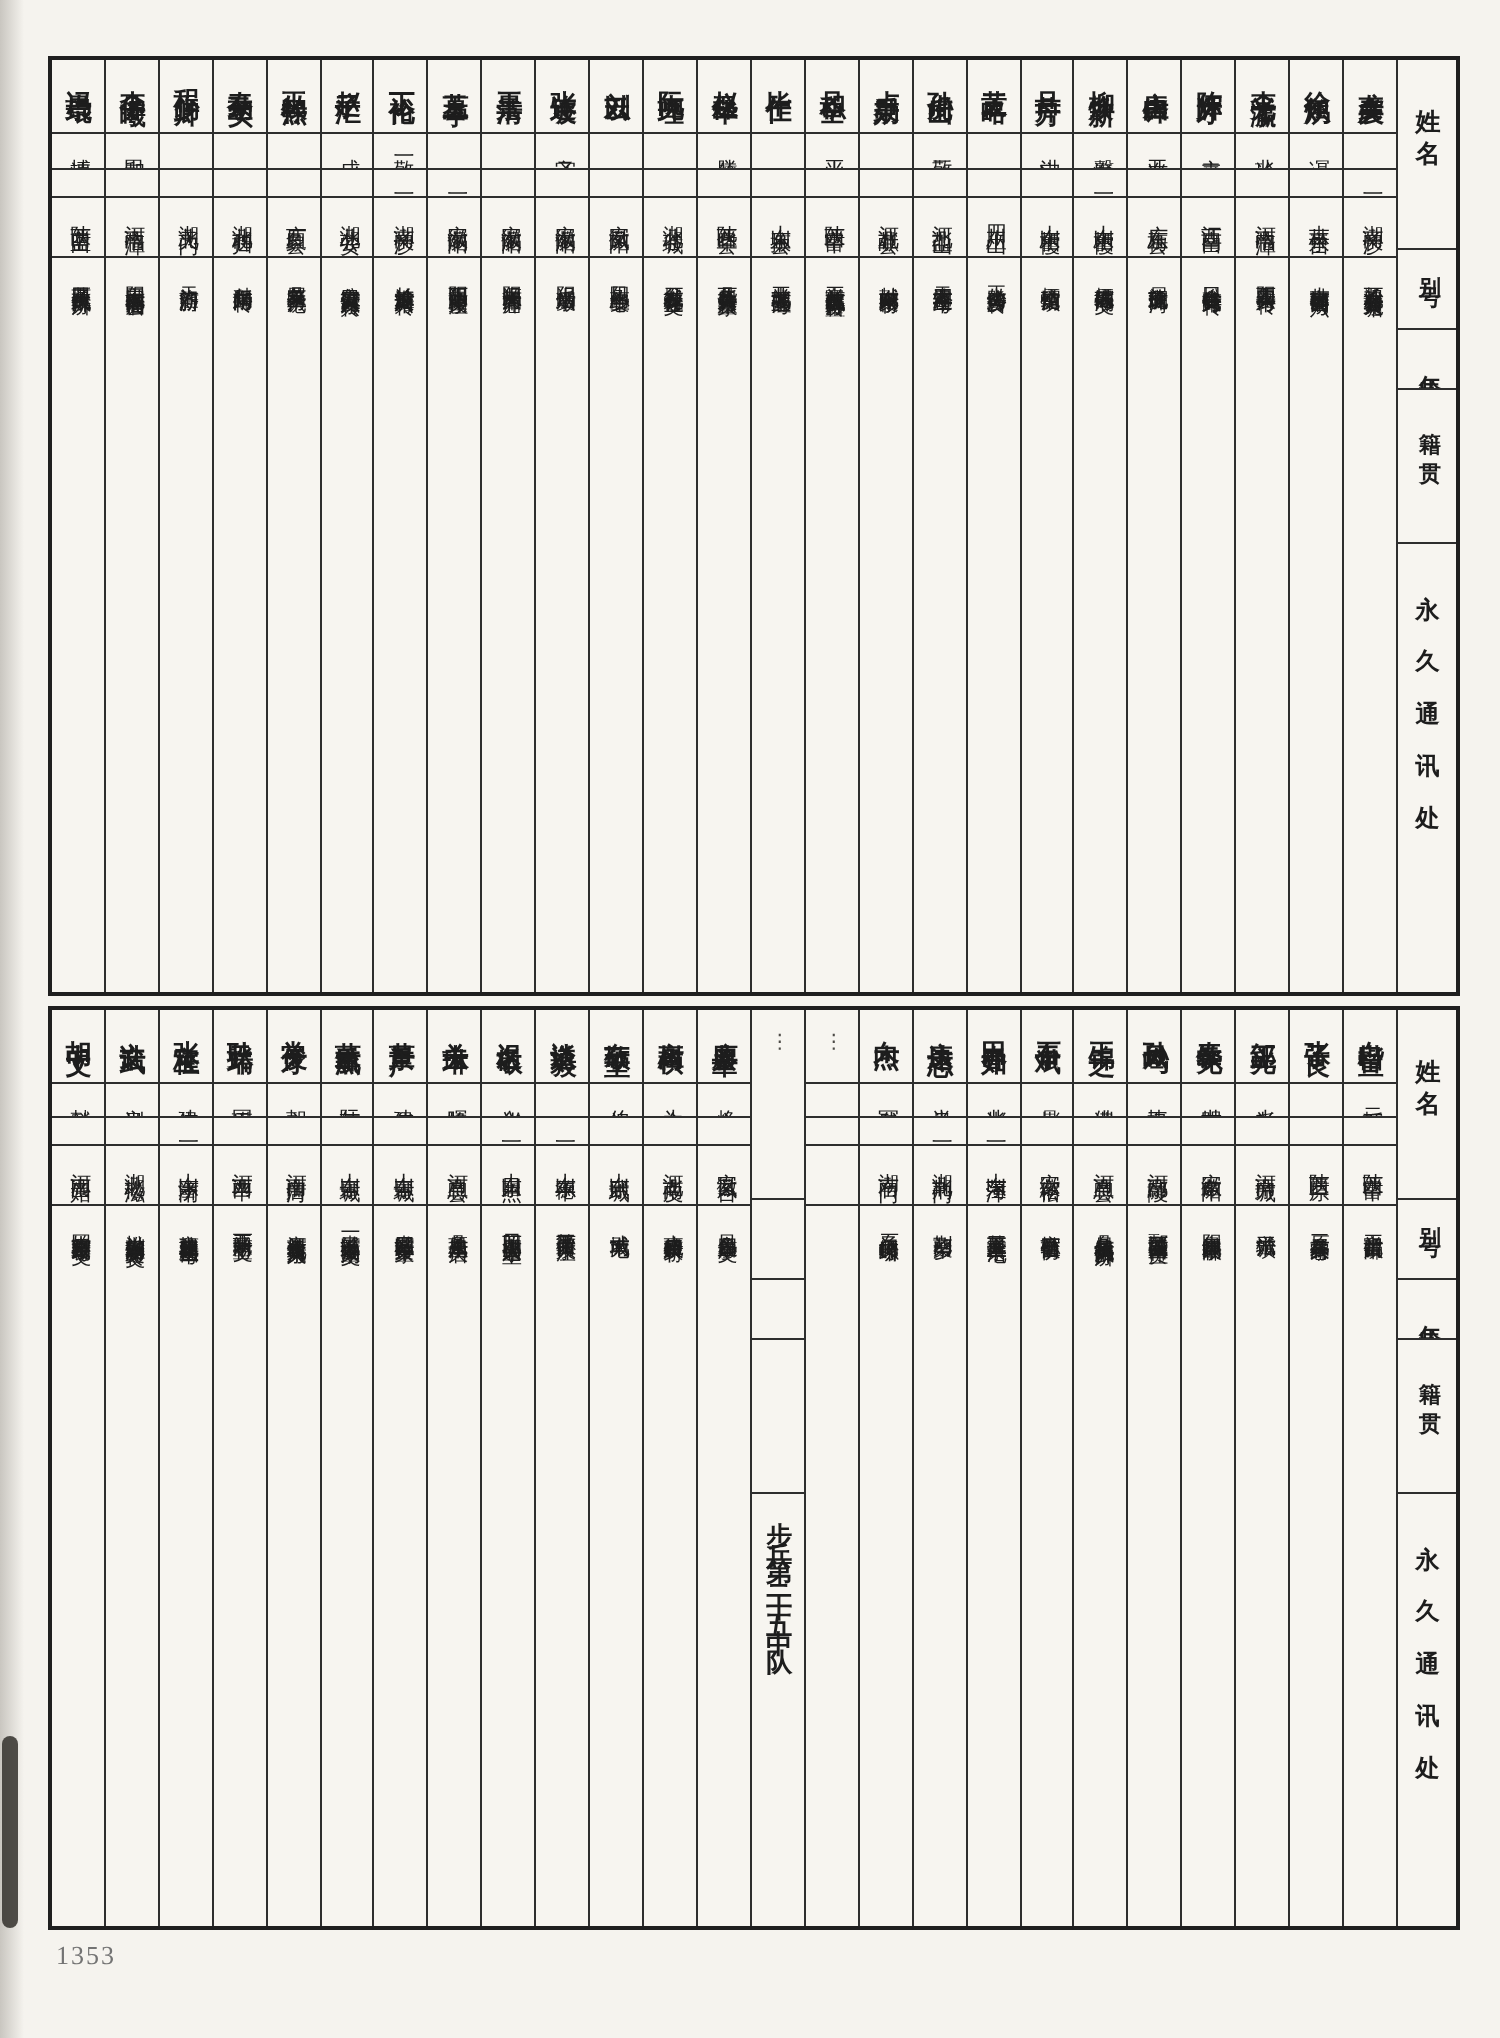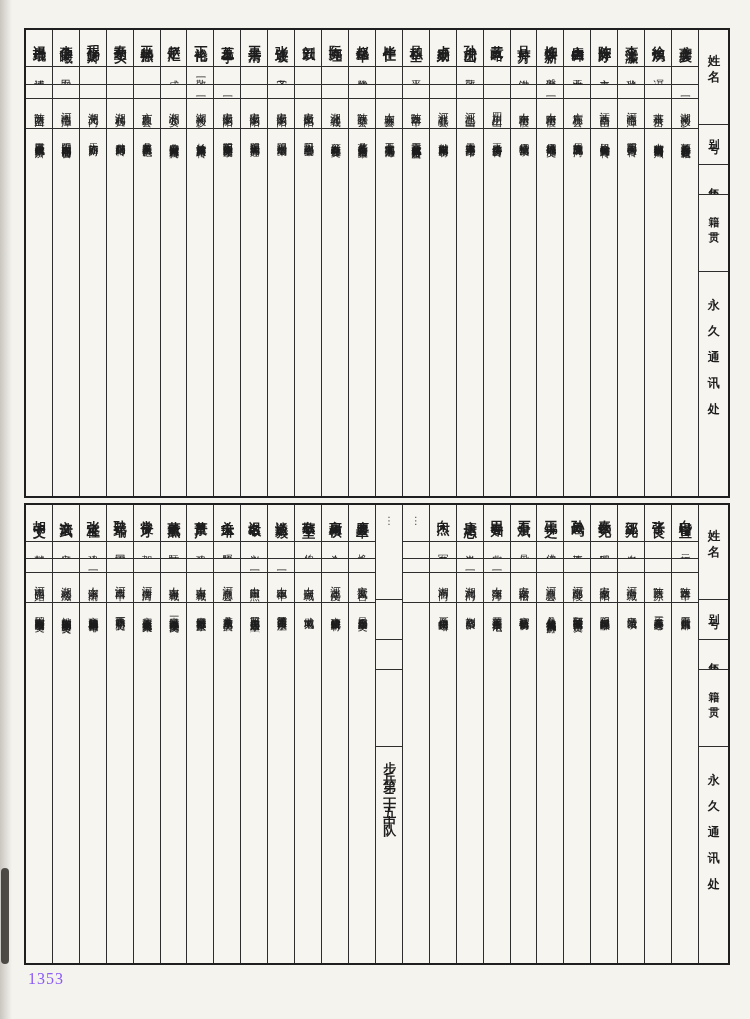--- a/index.html
+++ b/index.html
@@ -64,21 +64,21 @@
   .header-col .native-cell .vtext{font-size:11px;letter-spacing:16px;margin-top:10px;}
   .header-col .addr-cell .vtext{font-size:12px;letter-spacing:26px;margin-top:14px;height:auto;}
   
   .blank-col .name-cell .vtext{color:#4c4a46;font-weight:400;font-size:10px;letter-spacing:2px;margin-top:8px;}
   .unit-note .vtext{
     font-size:13px;font-weight:700;letter-spacing:9px;
     margin-top:2px;height:auto;
   }
   .page-number{
     position:absolute;left:28px;top:970px;
-    font-size:16px;letter-spacing:1px;color:#8b5cf6;
+    font-size:13px;letter-spacing:1px;color:#737373;
   }
 </style>
 </head>
 <body>
 
 <div class="page">
   <div class="scan-edge"></div>
   <div class="scan-smudge"></div>
 
   <div class="table-wrap table-top" id="table-top">

